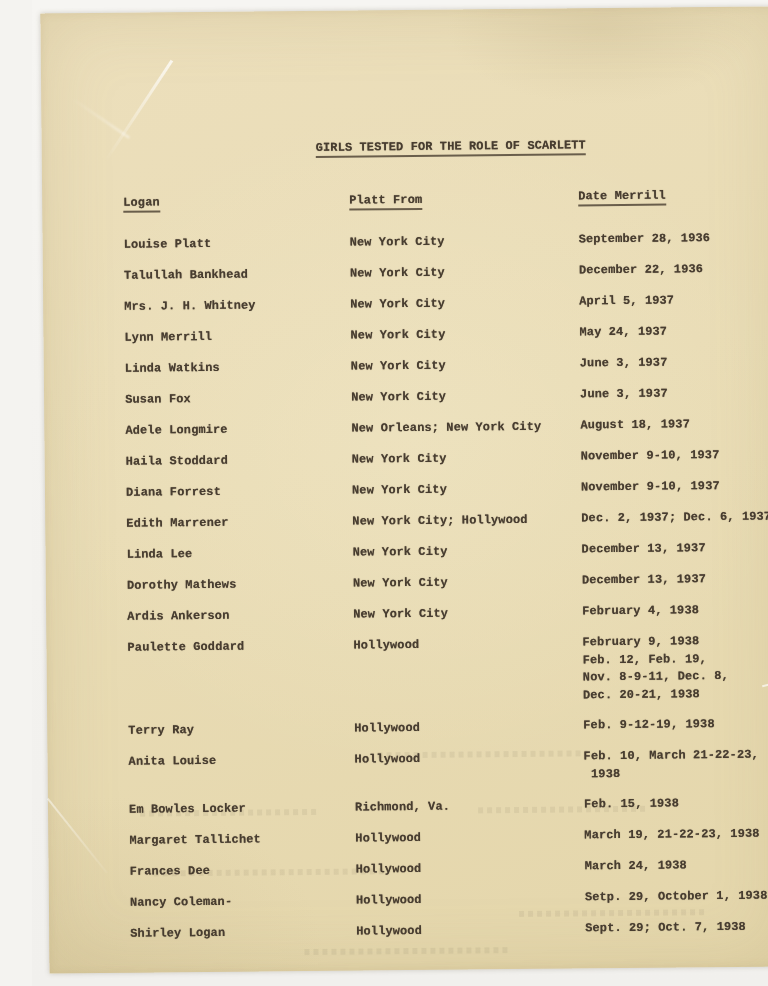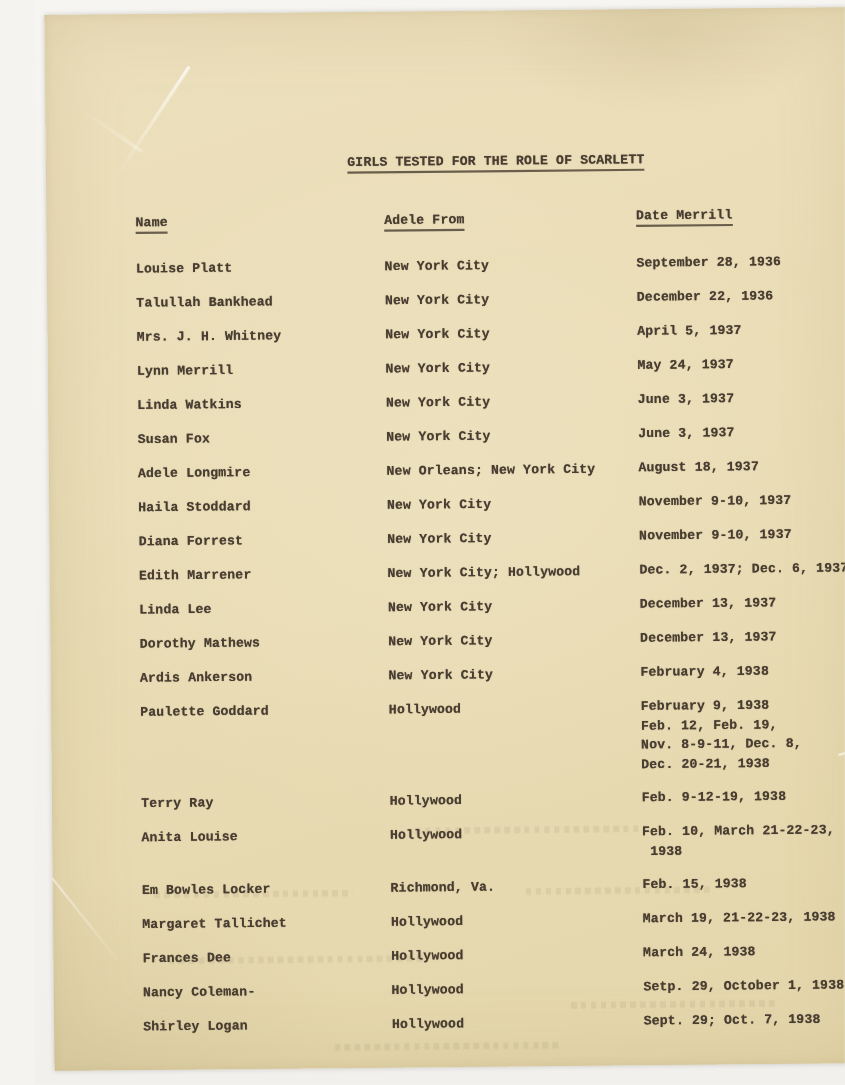--- a/index.html
+++ b/index.html
@@ -110,22 +110,22 @@
     <div class="bleed b2"></div>
     <div class="bleed b3"></div>
     <div class="bleed b4"></div>
     <div class="bleed b5"></div>
     <div class="bleed b6"></div>
 
     <h1 class="title"><span class="u">GIRLS TESTED FOR THE ROLE OF SCARLETT</span></h1>
 
     <div class="sheet-content">
       <div class="header-row">
-        <div class="c-name"><span class="u">Name</span></div>
-        <div class="c-from"><span class="u">Adele From</span></div>
+        <div class="c-name"><span class="u">Logan</span></div>
+        <div class="c-from"><span class="u">Platt From</span></div>
         <div class="c-date"><span class="u">Date Merrill</span></div>
       </div>
       <div id="rows">
   <div class="row">
     <div class="c-name">Louise Platt</div>
     <div class="c-from">New York City</div>
     <div class="c-date">
               <div>September 28, 1936</div>
             </div>
   </div>

